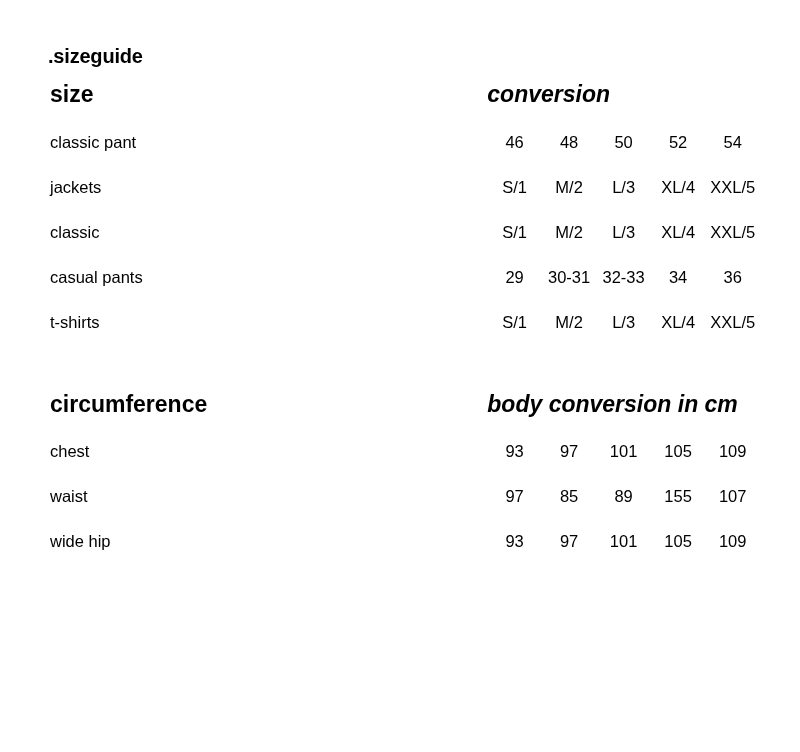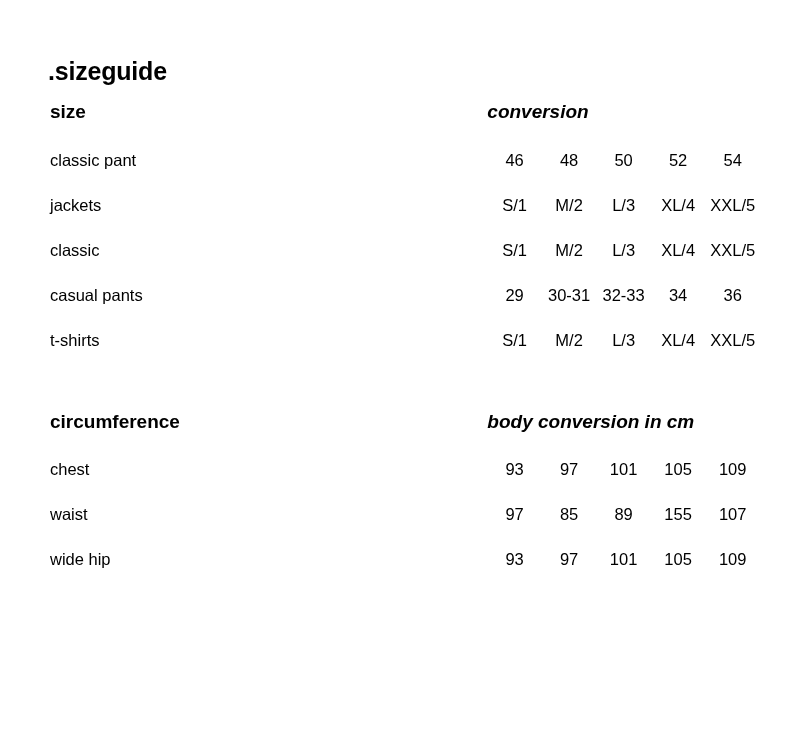--- a/index.html
+++ b/index.html
@@ -15,38 +15,38 @@
     overflow: hidden;
   }
   .page {
     position: relative;
     width: 800px;
     height: 752px;
     box-sizing: border-box;
     padding: 36px 44px 0 48px;
   }
   .doc-title {
-    font-size: 25px;
+    font-size: 20px;
     font-weight: 700;
     letter-spacing: -0.2px;
-    margin: 20px 0 0 0;
+    margin: 8px 0 0 0;
     line-height: 1.2;
   }
   table.sizetable {
     width: 712px;
     border-collapse: collapse;
     table-layout: fixed;
   }
   table.sizetable td {
     padding: 0;
     vertical-align: middle;
   }
   .head-row td {
     height: 52px;
-    font-size: 19px;
+    font-size: 23px;
     font-weight: 700;
   }
   .data-row td {
     height: 45px;
     font-size: 16.5px;
     font-weight: 400;
   }
   .c-label {
     width: 172px;
     text-align: left;

